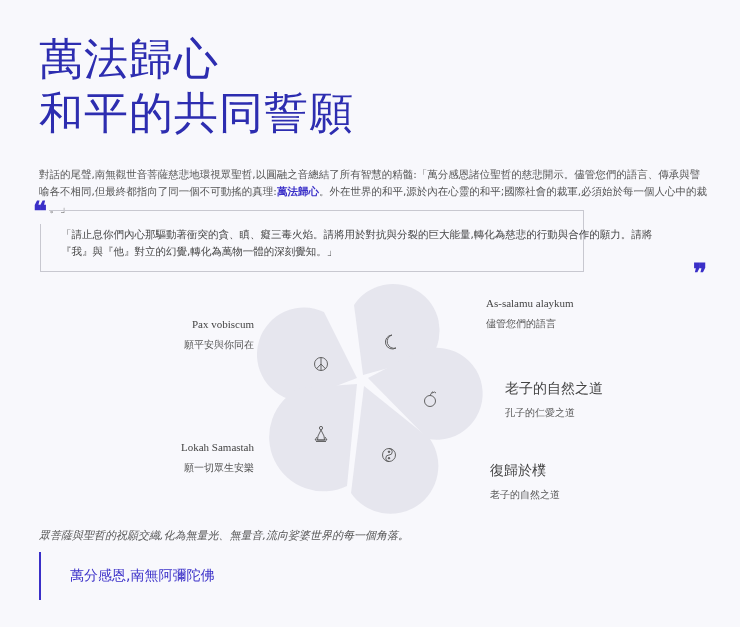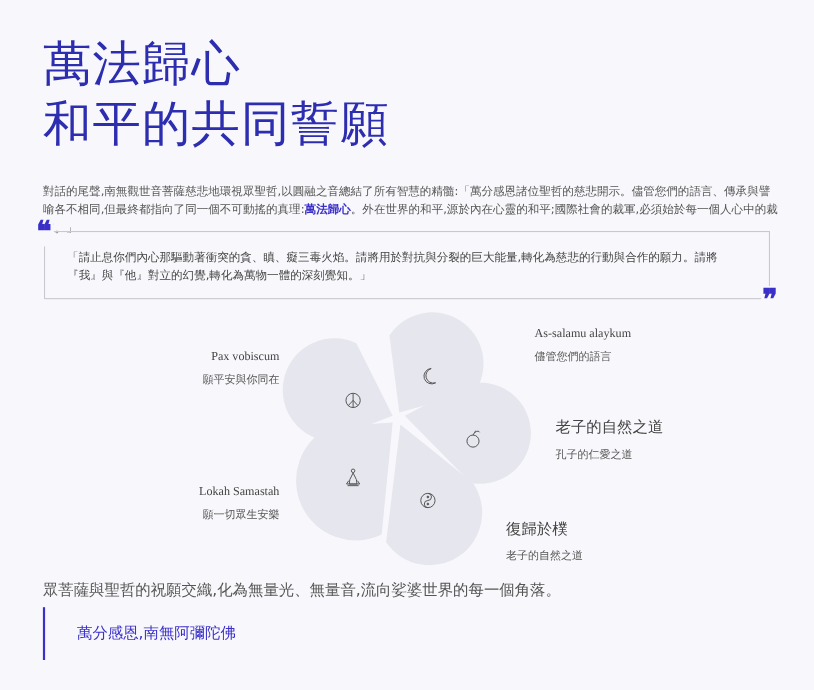--- a/index.html
+++ b/index.html
@@ -5,35 +5,35 @@
   * { box-sizing: border-box; margin: 0; padding: 0; }
   html, body { width: 740px; height: 627px; background: #f8f8fc; overflow: hidden; }
   body { font-family: "DejaVu Sans", "Liberation Sans", sans-serif; color: #444; position: relative; }
 
   .title { position: absolute; left: 39px; top: 32px; font-size: 44px; line-height: 54px; color: #2d2db0; font-weight: normal; letter-spacing: 1px; }
   .title div { white-space: nowrap; }
 
   .intro { position: absolute; left: 39px; top: 166px; width: 670px; font-size: 10.5px; line-height: 17px; color: #555; }
   .intro .hl { color: #3a2fc8; font-weight: bold; }
 
-  .quote-box { position: absolute; left: 40px; top: 210px; width: 660px; height: 62px; border: 1px solid #c8c8d0; }
+  .quote-box { position: absolute; left: 40px; top: 210px; width: 544px; height: 62px; border: 1px solid #c8c8d0; }
   .quote-text { position: absolute; left: 20px; top: 15px; width: 620px; font-size: 10.5px; line-height: 17px; color: #444; }
   .q-open { position: absolute; left: 33px; top: 198px; font-size: 26px; line-height: 26px; color: #3a2fc8; font-weight: bold; font-family: "DejaVu Serif", serif; background: #f8f8fc; padding-right: 2px; }
   .q-close { position: absolute; left: 692px; top: 260px; font-size: 26px; line-height: 26px; color: #3a2fc8; font-weight: bold; font-family: "DejaVu Serif", serif; background: #f8f8fc; padding-left: 1px; }
 
   .flower { position: absolute; left: 0; top: 0; width: 740px; height: 627px; pointer-events: none; }
   .flower .petal { pointer-events: auto; }
 
   .label { position: absolute; }
   .label .lt { font-family: "Liberation Serif", "DejaVu Serif", serif; font-size: 11px; color: #444; white-space: nowrap; }
   .label .ls { font-size: 10px; color: #555; margin-top: 8px; white-space: nowrap; }
   .label.cjk .lt { font-family: "DejaVu Sans", sans-serif; font-size: 14px; }
   .label.right { text-align: right; }
 
-  .outro { position: absolute; left: 39px; top: 528px; font-size: 14px; color: #555; }
+  .outro { position: absolute; left: 39px; top: 528px; font-size: 11px; color: #555; font-style: italic; }
   .closing { position: absolute; left: 39px; top: 552px; height: 48px; border-left: 2px solid #3a2fc8; padding-left: 29px; }
   .closing span { display: block; margin-top: 15px; font-size: 14px; color: #3a2fc8; }
 </style>
 </head>
 <body>
 
 <h1 class="title">
   <div>萬法歸心</div>
   <div>和平的共同誓願</div>
 </h1>
@@ -102,21 +102,21 @@
 <div class="label" style="left:486px; top:297px;">
   <div class="lt">As-salamu alaykum</div>
   <div class="ls">儘管您們的語言</div>
 </div>
 
 <div class="label cjk" style="left:505px; top:380px;">
   <div class="lt">老子的自然之道</div>
   <div class="ls">孔子的仁愛之道</div>
 </div>
 
-<div class="label cjk" style="left:460px; top:462px;margin-top:10px;">
+<div class="label cjk" style="left:490px; top:462px;">
   <div class="lt">復歸於樸</div>
   <div class="ls">老子的自然之道</div>
 </div>
 
 <div class="label right" style="left:140px; top:441px; width:114px;">
   <div class="lt">Lokah Samastah</div>
   <div class="ls">願一切眾生安樂</div>
 </div>
 
 <p class="outro">眾菩薩與聖哲的祝願交織,化為無量光、無量音,流向娑婆世界的每一個角落。</p>

